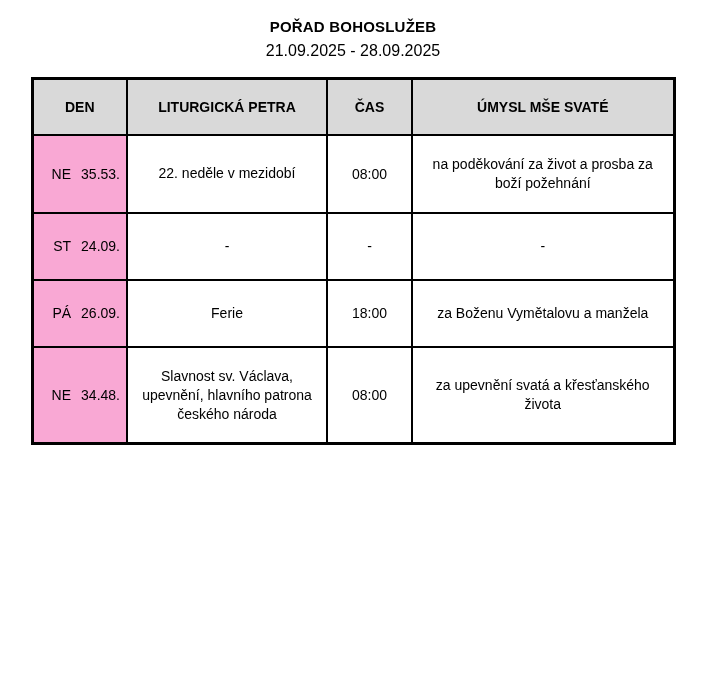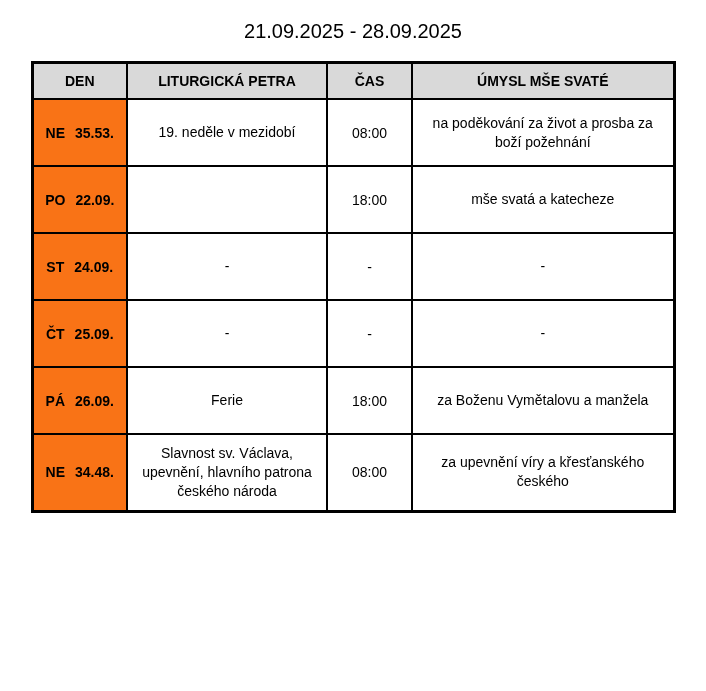--- a/index.html
+++ b/index.html
@@ -20,70 +20,72 @@
       text-align: center;
       line-height: 1.45;
     }
     .title,
     .subtitle {
       font-size: 15px;
       font-weight: bold;
       letter-spacing: 0.2px;
     }
     .date-range {
-      font-size: 20px;
+      font-size: 16px;
       font-weight: normal;
       margin-top: 1px;
     }
     table.schedule {
       margin: 15px auto 0 auto;
       width: 642px;
       table-layout: fixed;
       border-collapse: collapse;
       border: 3px solid #000000;
     }
     col.c-den   { width: 95px; }
     col.c-osl   { width: 200px; }
     col.c-cas   { width: 85px; }
     col.c-umysl { width: 262px; }
     th, td {
       border: 2px solid #000000;
       text-align: center;
       vertical-align: middle;
       font-size: 14px;
-      padding: 9px 6px;
+      padding: 19px 6px;
     }
     thead tr { height: 23px; }
     tbody tr { height: 67px; }
     th {
       background: #d9d9d9;
       font-weight: bold;
       font-size: 14px;
     }
     td.day-cell {
-      background: #f97316;
-      font-weight: bold;
+      background: #f9a8d4;
+      font-weight: normal;
       white-space: nowrap;
+      text-align: right;
     }
     .day-wrap {
       display: inline-flex;
       align-items: baseline;
       gap: 10px;
     }
     td.celebration-cell,
     td.intention-cell {
       line-height: 1.35;
     }
   </style>
 </head>
 <body>
 
 <div class="page">
 
   <div class="title-block">
+    <div class="title">POŘAD BOHOSLUŽEB</div>
     <div class="date-range">21.09.2025 - 28.09.2025</div>
   </div>
 
   <table class="schedule">
     <colgroup>
       <col class="c-den">
         <col class="c-osl">
         <col class="c-cas">
         <col class="c-umysl">
     </colgroup>
@@ -97,61 +99,39 @@
     </thead>
     <tbody>
 
       <tr>
         <td class="day-cell">
           <span class="day-wrap">
             <span>NE</span>
             <span>35.53.</span>
           </span>
         </td>
-        <td class="celebration-cell">19. neděle v mezidobí</td>
+        <td class="celebration-cell">22. neděle v mezidobí</td>
         <td class="time-cell">08:00</td>
         <td class="intention-cell">na poděkování za život a prosba za boží požehnání</td>
       </tr>
 
-      <tr>
-        <td class="day-cell">
-          <span class="day-wrap">
-            <span>PO</span>
-            <span>22.09.</span>
-          </span>
-        </td>
-        <td class="celebration-cell"></td>
-        <td class="time-cell">18:00</td>
-        <td class="intention-cell">mše svatá a katecheze</td>
-      </tr>
 
 
       <tr>
         <td class="day-cell">
           <span class="day-wrap">
             <span>ST</span>
             <span>24.09.</span>
           </span>
         </td>
         <td class="celebration-cell">-</td>
         <td class="time-cell">-</td>
         <td class="intention-cell">-</td>
       </tr>
 
-      <tr>
-        <td class="day-cell">
-          <span class="day-wrap">
-            <span>ČT</span>
-            <span>25.09.</span>
-          </span>
-        </td>
-        <td class="celebration-cell">-</td>
-        <td class="time-cell">-</td>
-        <td class="intention-cell">-</td>
-      </tr>
 
       <tr>
         <td class="day-cell">
           <span class="day-wrap">
             <span>PÁ</span>
             <span>26.09.</span>
           </span>
         </td>
         <td class="celebration-cell">Ferie</td>
         <td class="time-cell">18:00</td>
@@ -161,19 +141,19 @@
 
       <tr>
         <td class="day-cell">
           <span class="day-wrap">
             <span>NE</span>
             <span>34.48.</span>
           </span>
         </td>
         <td class="celebration-cell">Slavnost sv. Václava, upevnění, hlavního patrona českého národa</td>
         <td class="time-cell">08:00</td>
-        <td class="intention-cell">za upevnění víry a křesťanského českého</td>
+        <td class="intention-cell">za upevnění svatá a křesťanského života</td>
       </tr>
 
     </tbody>
   </table>
 
 </div>
 
 </body></html>

